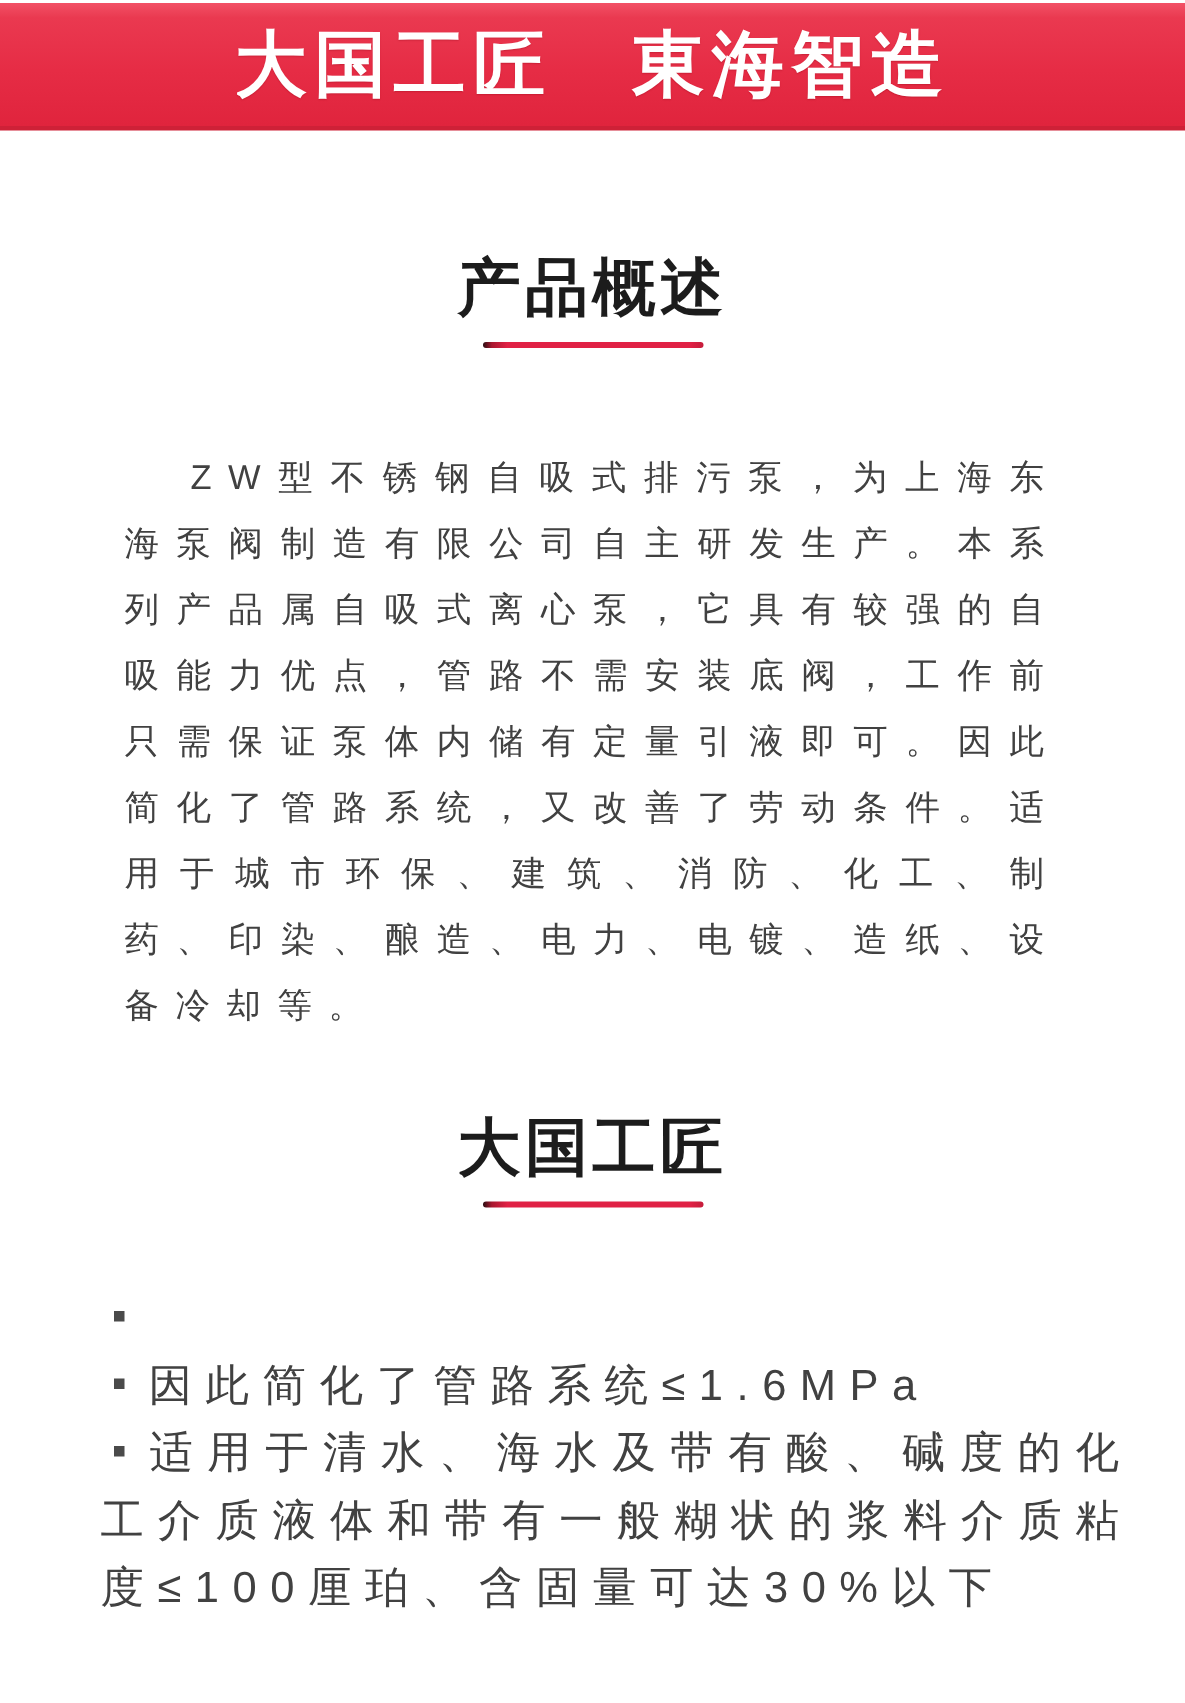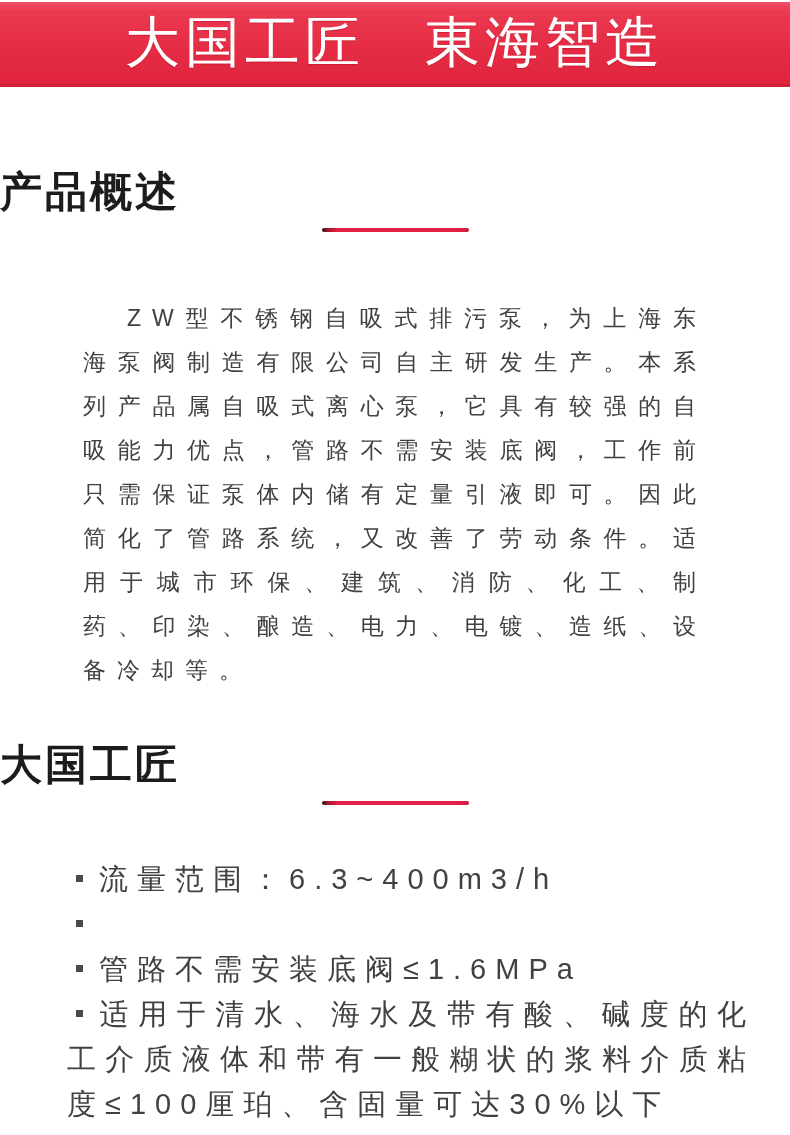--- a/index.html
+++ b/index.html
@@ -19,30 +19,31 @@
     margin-top: 2px;
     height: 85px;
     background: linear-gradient(180deg, #f25166 0%, #ea3950 12%, #e62c45 55%, #e0243d 100%);
     border-bottom: 3px solid #ce2137;
     display: flex;
     align-items: center;
     justify-content: center;
   }
   .banner-title {
     color: #ffffff;
-    font-size: 55px;
-    font-weight: normal;
+    font-size: 48px;
+    font-weight: bold;
     letter-spacing: 5px;
     white-space: nowrap;
     text-shadow: 0 1px 1px rgba(150,10,25,0.35);
   }
 
   
   .section-title {
     margin-top: 82px;
+    text-align: center;
     font-size: 42px;
     line-height: 46px;
     font-weight: bold;
     color: #1c1c1c;
     letter-spacing: 3px;
   }
   .section-title.conditions { margin-top: 50px; }
   .title-divider {
     width: 147px;
     height: 4px;
@@ -94,18 +95,17 @@
   <h2 class="section-title">产品概述</h2>
   <div class="title-divider"></div>
   <p class="overview-text">ZW型不锈钢自吸式排污泵，为上海东海泵阀制造有限公司自主研发生产。本系列产品属自吸式离心泵，它具有较强的自吸能力优点，管路不需安装底阀，工作前只需保证泵体内储有定量引液即可。因此简化了管路系统，又改善了劳动条件。适用于城市环保、建筑、消防、化工、制药、印染、酿造、电力、电镀、造纸、设备冷却等。</p>
 </section>
 
 <section>
   <h2 class="section-title conditions">大国工匠</h2>
   <div class="title-divider"></div>
 
   <ul class="conditions-list">
-    <li><span class="bullet"></span><span>流量范围：6.3~400m3/h</span></li>
     <li><span class="bullet"></span></li>
-    <li><span class="bullet"></span><span>管路不需安装底阀≤1.6MPa</span></li>
+    <li><span class="bullet"></span><span>因此简化了管路系统≤1.6MPa</span></li>
     <li><span class="bullet"></span><span>适用于清水、海水及带有酸、碱度的化工介质液体和带有一般糊状的浆料介质粘度≤100厘珀、含固量可达30%以下</span></li>
   </ul>
 </section>
 
 </body></html>

